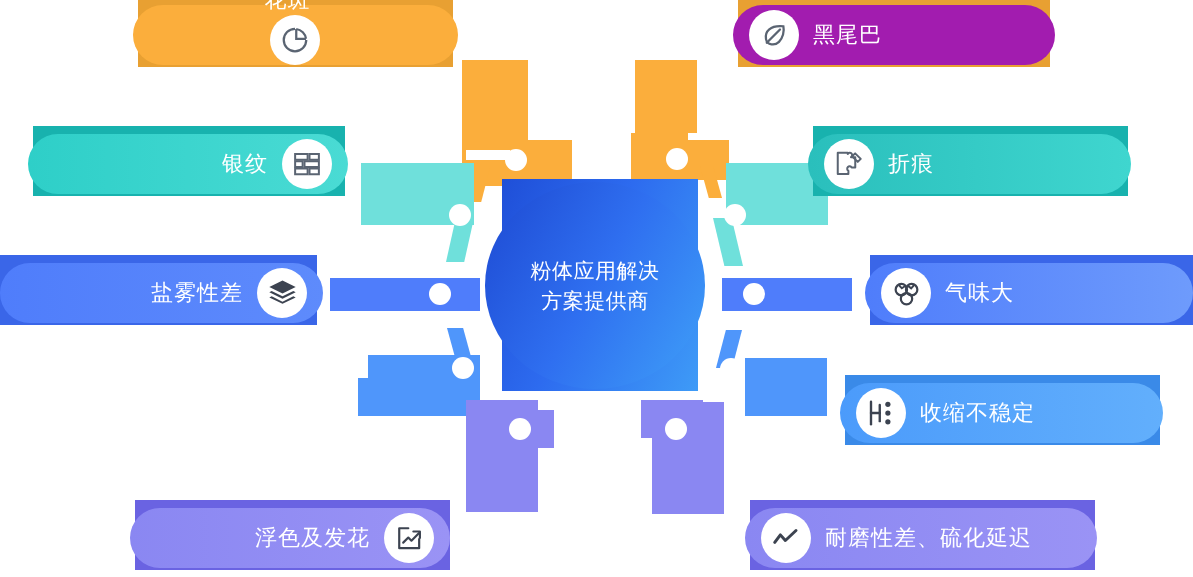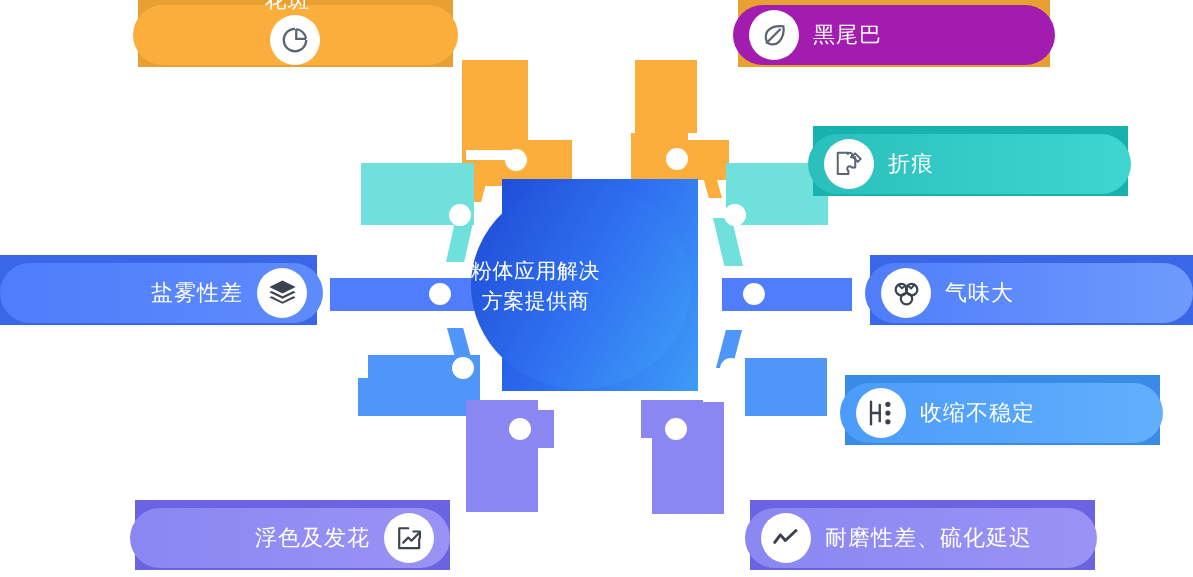--- a/index.html
+++ b/index.html
@@ -14,24 +14,24 @@
   
   .conn{position:absolute;}
   .dot{position:absolute;width:22px;height:22px;border-radius:50%;background:#ffffff;}
 
   
   .center-sq{
     position:absolute;left:502px;top:179px;width:196px;height:212px;
     background:linear-gradient(115deg,#1F4FD8 0%,#2D6BEF 45%,#3E9BF7 100%);
   }
   .center-circle{
-    position:absolute;left:471px;top:182px;width:220px;height:207px;
+    position:absolute;left:485px;top:182px;width:220px;height:207px;
     border-radius:50%;
     background:linear-gradient(120deg,#1D49D2 0%,#2F6FF0 50%,#3FA0F8 100%);
-    display:flex;align-items:center;justify-content:flex-start;
+    display:flex;align-items:center;justify-content:center;
   }
   .center-label{
     color:#ffffff;font-size:21px;line-height:30px;text-align:center;
     letter-spacing:.5px;white-space:pre-line;
   }
 
   
   .node{position:absolute;height:60px;}
   .backplate{position:absolute;top:-8px;height:70px;}
   .pill{
@@ -129,20 +129,36 @@
       <span class="badge">
         <svg width="30" height="30" viewBox="0 0 24 24" fill="none" stroke="#5A6472" stroke-width="1.8" stroke-linecap="round">
           <path d="M19.5 5C9 4 4.5 9 5.6 15.3c.9 5 7.3 5.3 10.4 2.2 3.1-3.1 4.4-8.4 3.5-12.5z"></path>
           <path d="M16.8 7.6 6.2 18.2"></path>
         </svg>
       </span>
       <span class="pill-text">黑尾巴</span>
     </div>
   </div>
 
+  <div class="node" style="left:28px;top:134px;width:320px;">
+    <div class="backplate" style="left:5px;width:312px;background:#18B2AE;"></div>
+    <div class="pill right-icon" style="left:0;width:320px;background:linear-gradient(90deg,#2ECFC8 0%,#4ADBD4 100%);">
+      <span class="pill-text">银纹</span>
+      <span class="badge">
+        <svg width="30" height="30" viewBox="0 0 24 24" fill="none" stroke="#5A6472" stroke-width="1.6">
+          <rect x="2.5" y="4" width="10" height="4.6"></rect>
+          <rect x="14" y="4" width="7.5" height="4.6"></rect>
+          <rect x="2.5" y="9.8" width="6" height="4.6"></rect>
+          <rect x="10" y="9.8" width="11.5" height="4.6"></rect>
+          <rect x="2.5" y="15.6" width="10" height="4.6"></rect>
+          <rect x="14" y="15.6" width="7.5" height="4.6"></rect>
+        </svg>
+      </span>
+    </div>
+  </div>
 
   <div class="node" style="left:808px;top:134px;width:323px;">
     <div class="backplate" style="left:5px;width:315px;background:#18B2AE;"></div>
     <div class="pill left-icon" style="left:0;width:323px;background:linear-gradient(90deg,#2ABFBC 0%,#3FD6CF 100%);">
       <span class="badge">
         <svg width="30" height="30" viewBox="0 0 24 24" fill="none" stroke="#5A6472" stroke-width="1.6" stroke-linejoin="round">
           <path d="M3 11.5V20h8.5v-2.6a1.9 1.9 0 1 1 2.6-2.6H17V6.5h-3.4a1.9 1.9 0 1 0-2.6-2.6V3H3z"></path>
           <path d="M14.5 3.8 19 8.3l2.4-2.4-4.5-4.4z" transform="translate(0,2)"></path>
         </svg>
       </span>

